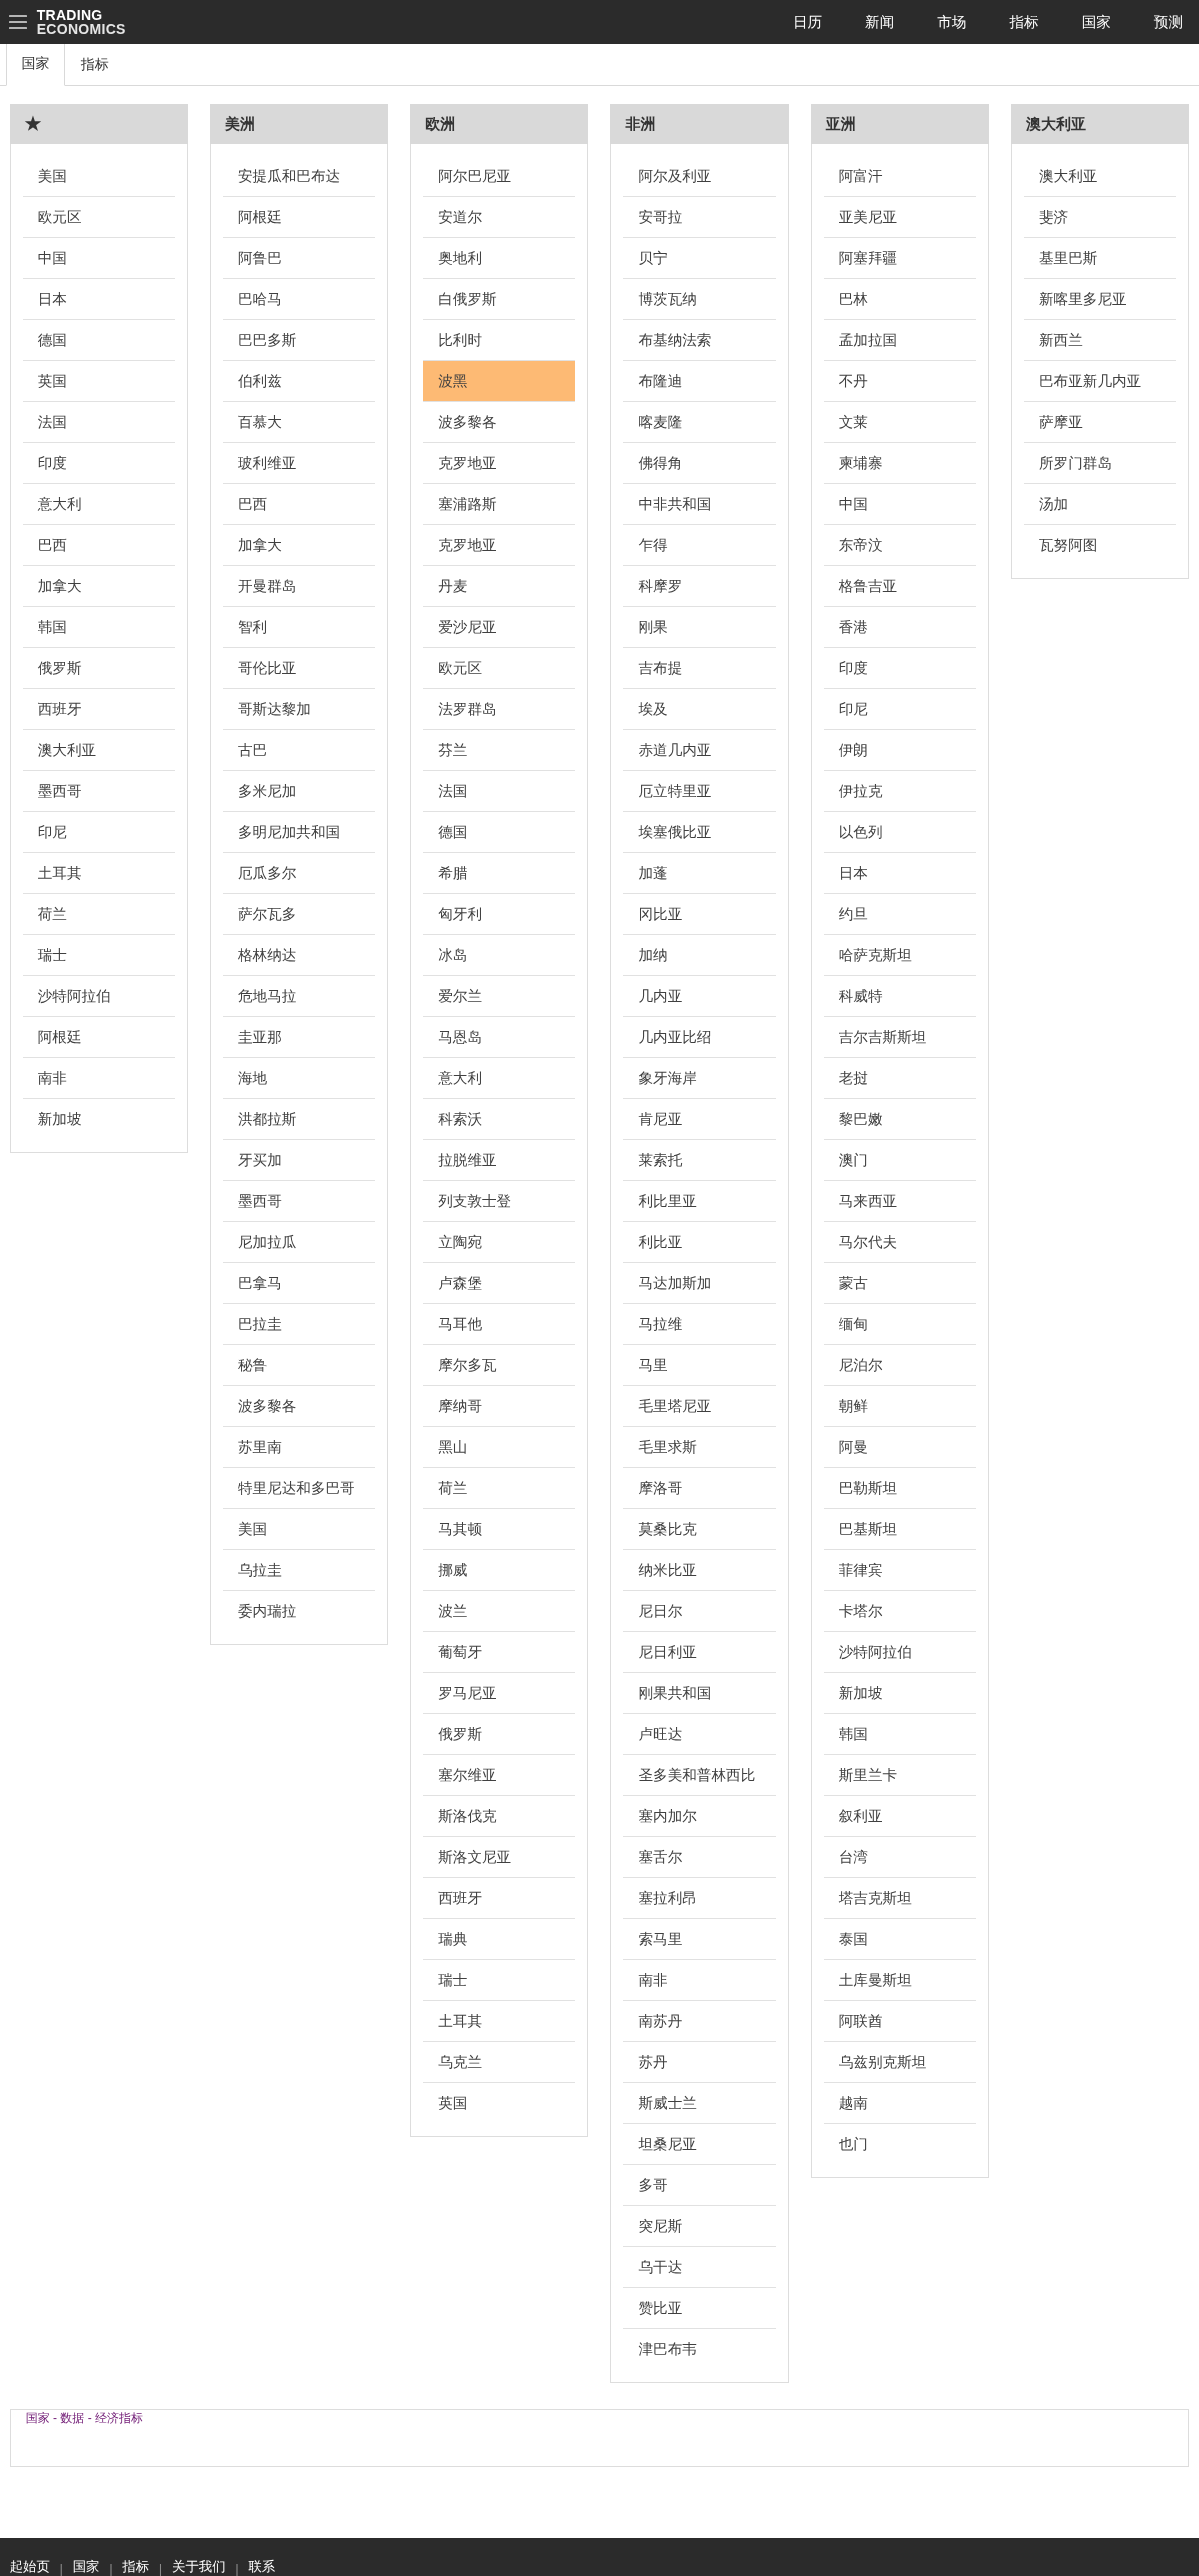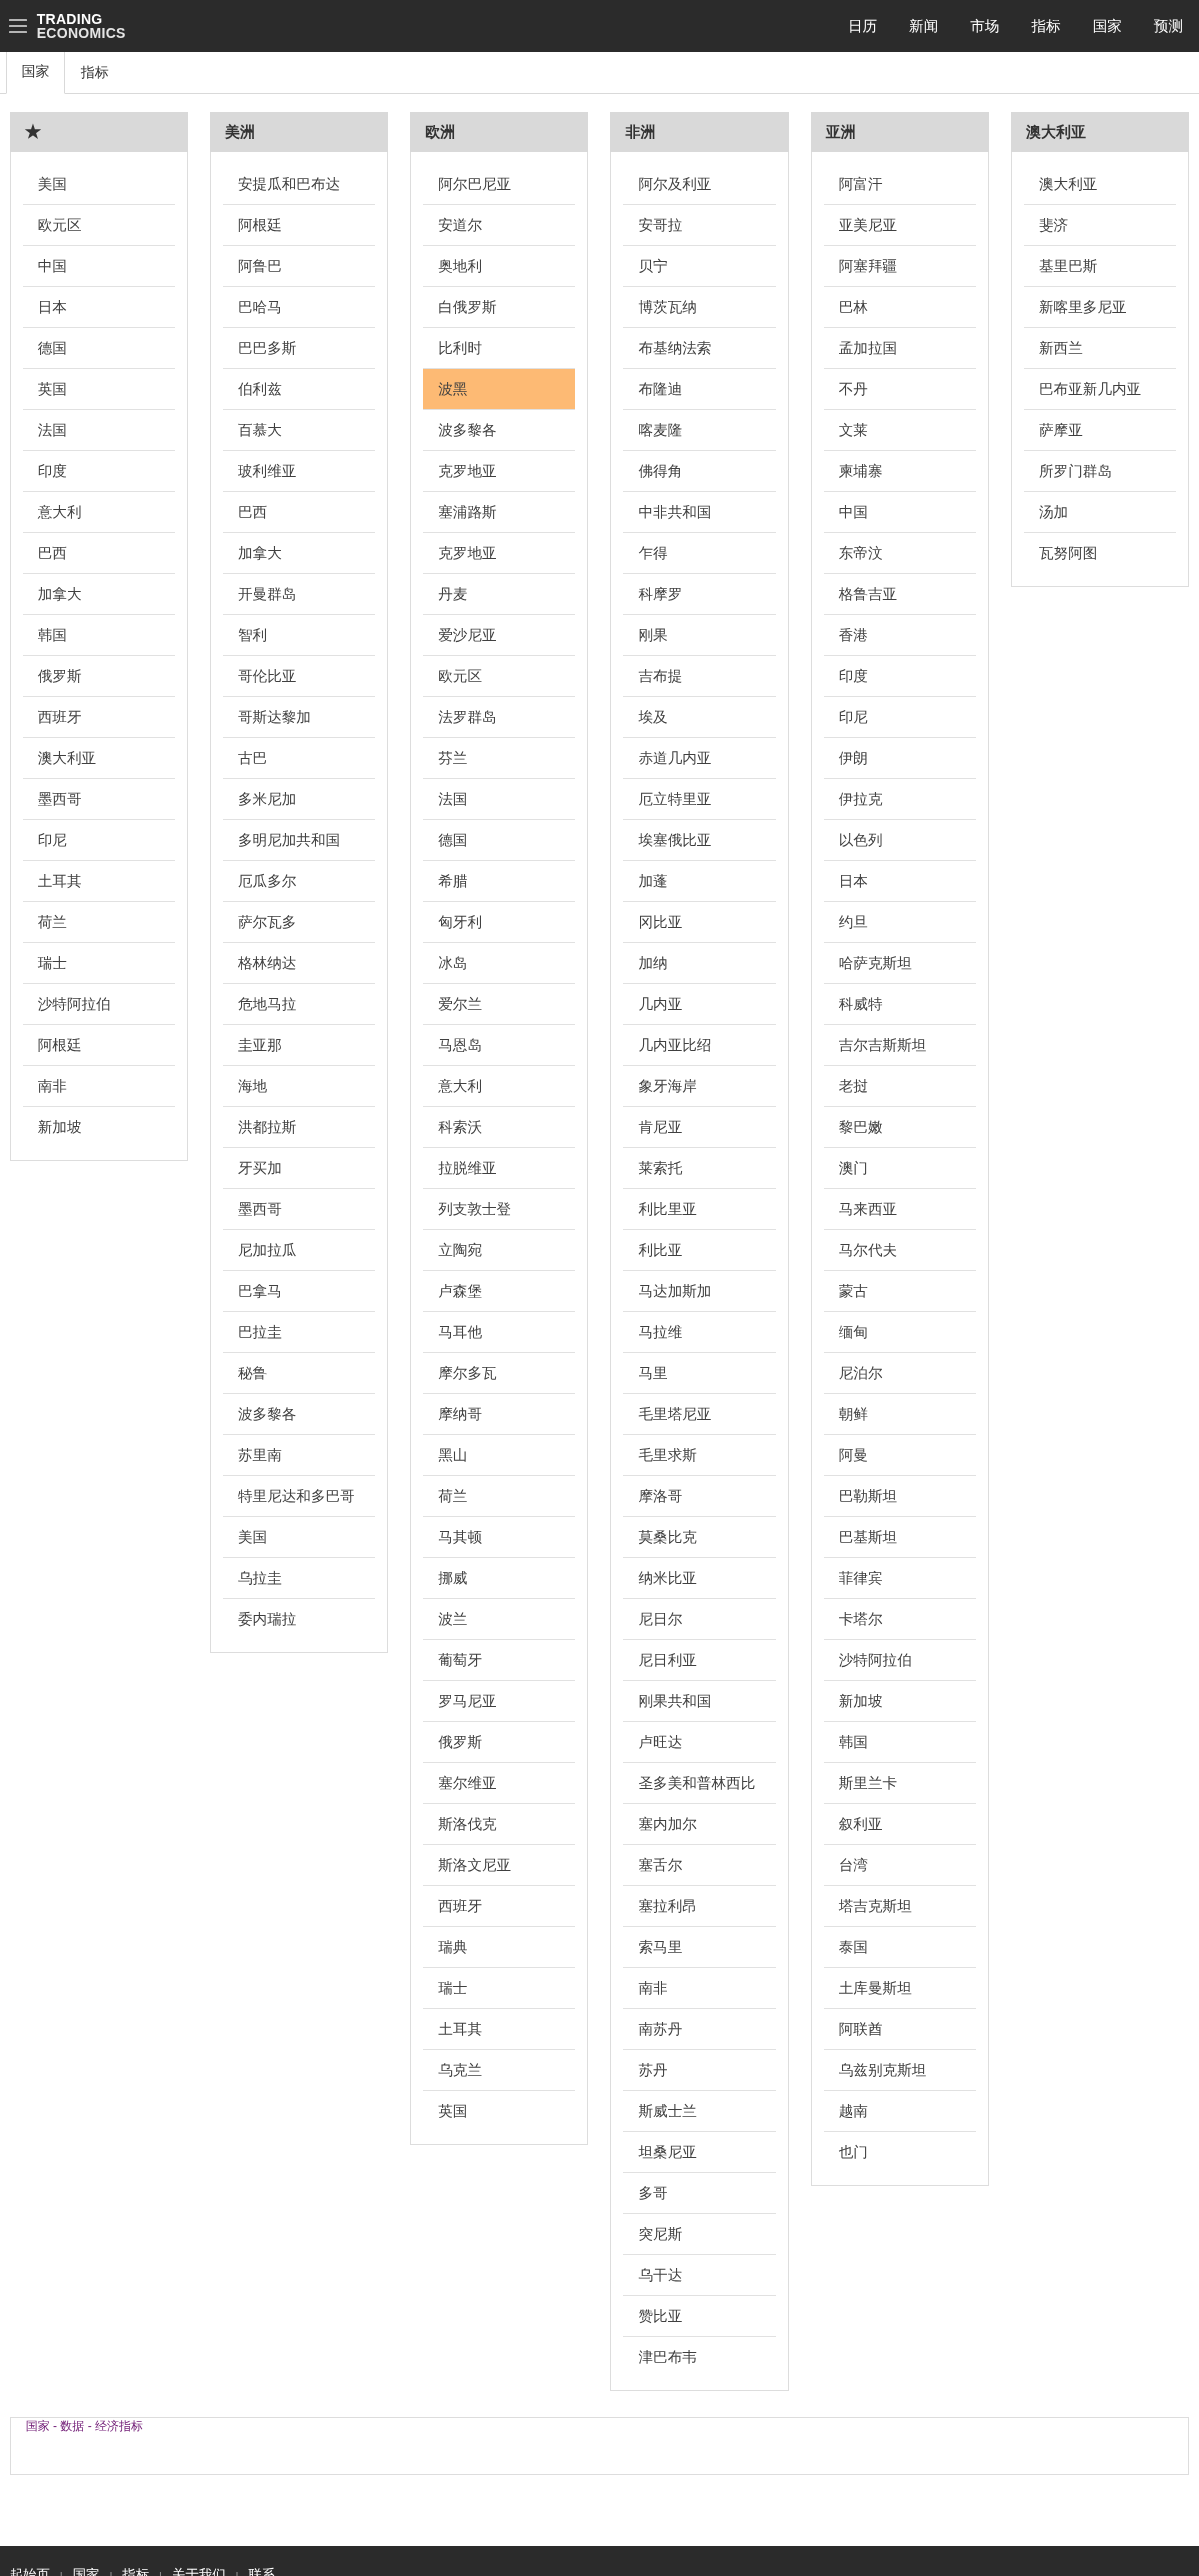--- a/index.html
+++ b/index.html
@@ -1,25 +1,25 @@
 <!DOCTYPE html>
 <html lang="zh" style="font-size:9.7px"><head>
 <meta charset="utf-8">
 <style>
   html,body{margin:0;padding:0;background:#fff;}
   body{width:1199px;font-family:"Liberation Sans", sans-serif;color:#333;}
 
   
-  .topbar{height:52px;background:#2b2b2b;display:flex;align-items:center;}
+  .topbar{height:44px;background:#2b2b2b;display:flex;align-items:center;}
   .hamburger{width:18px;margin-left:9px;display:flex;flex-direction:column;gap:3.6px;cursor:pointer;}
   .hamburger span{display:block;height:2.4px;background:#b5b5b5;border-radius:0.6px;}
   .logo{margin-left:9.7px;line-height:1.02;user-select:none;}
   .logo .l1{color:#ffffff;font-weight:bold;font-size:14px;letter-spacing:0.3px;}
   .logo .l2{color:#e5e5e5;font-weight:bold;font-size:14px;letter-spacing:0.3px;}
-  .topnav{margin-left:auto;margin-right:16px;display:flex;gap:32px;}
+  .topnav{margin-left:auto;margin-right:16px;display:flex;gap:43px;}
   .topnav a{color:#fff;font-size:14.6px;text-decoration:none;cursor:pointer;}
 
   
   .tabbar{height:41px;display:flex;align-items:stretch;padding-left:6px;border-bottom:0.6px solid #d9d9d9;background:#fff;}
   .tab{display:flex;align-items:center;padding:0 14.6px;font-size:14px;color:#333;cursor:pointer;
        border-left:0.6px solid transparent;border-right:0.6px solid transparent;}
   .tab.active{border-left-color:#d9d9d9;border-right-color:#d9d9d9;background:#fff;margin-bottom:-0.6px;border-bottom:0.6px solid #fff;}
 
   
   .content{padding:0 9.7px;}

